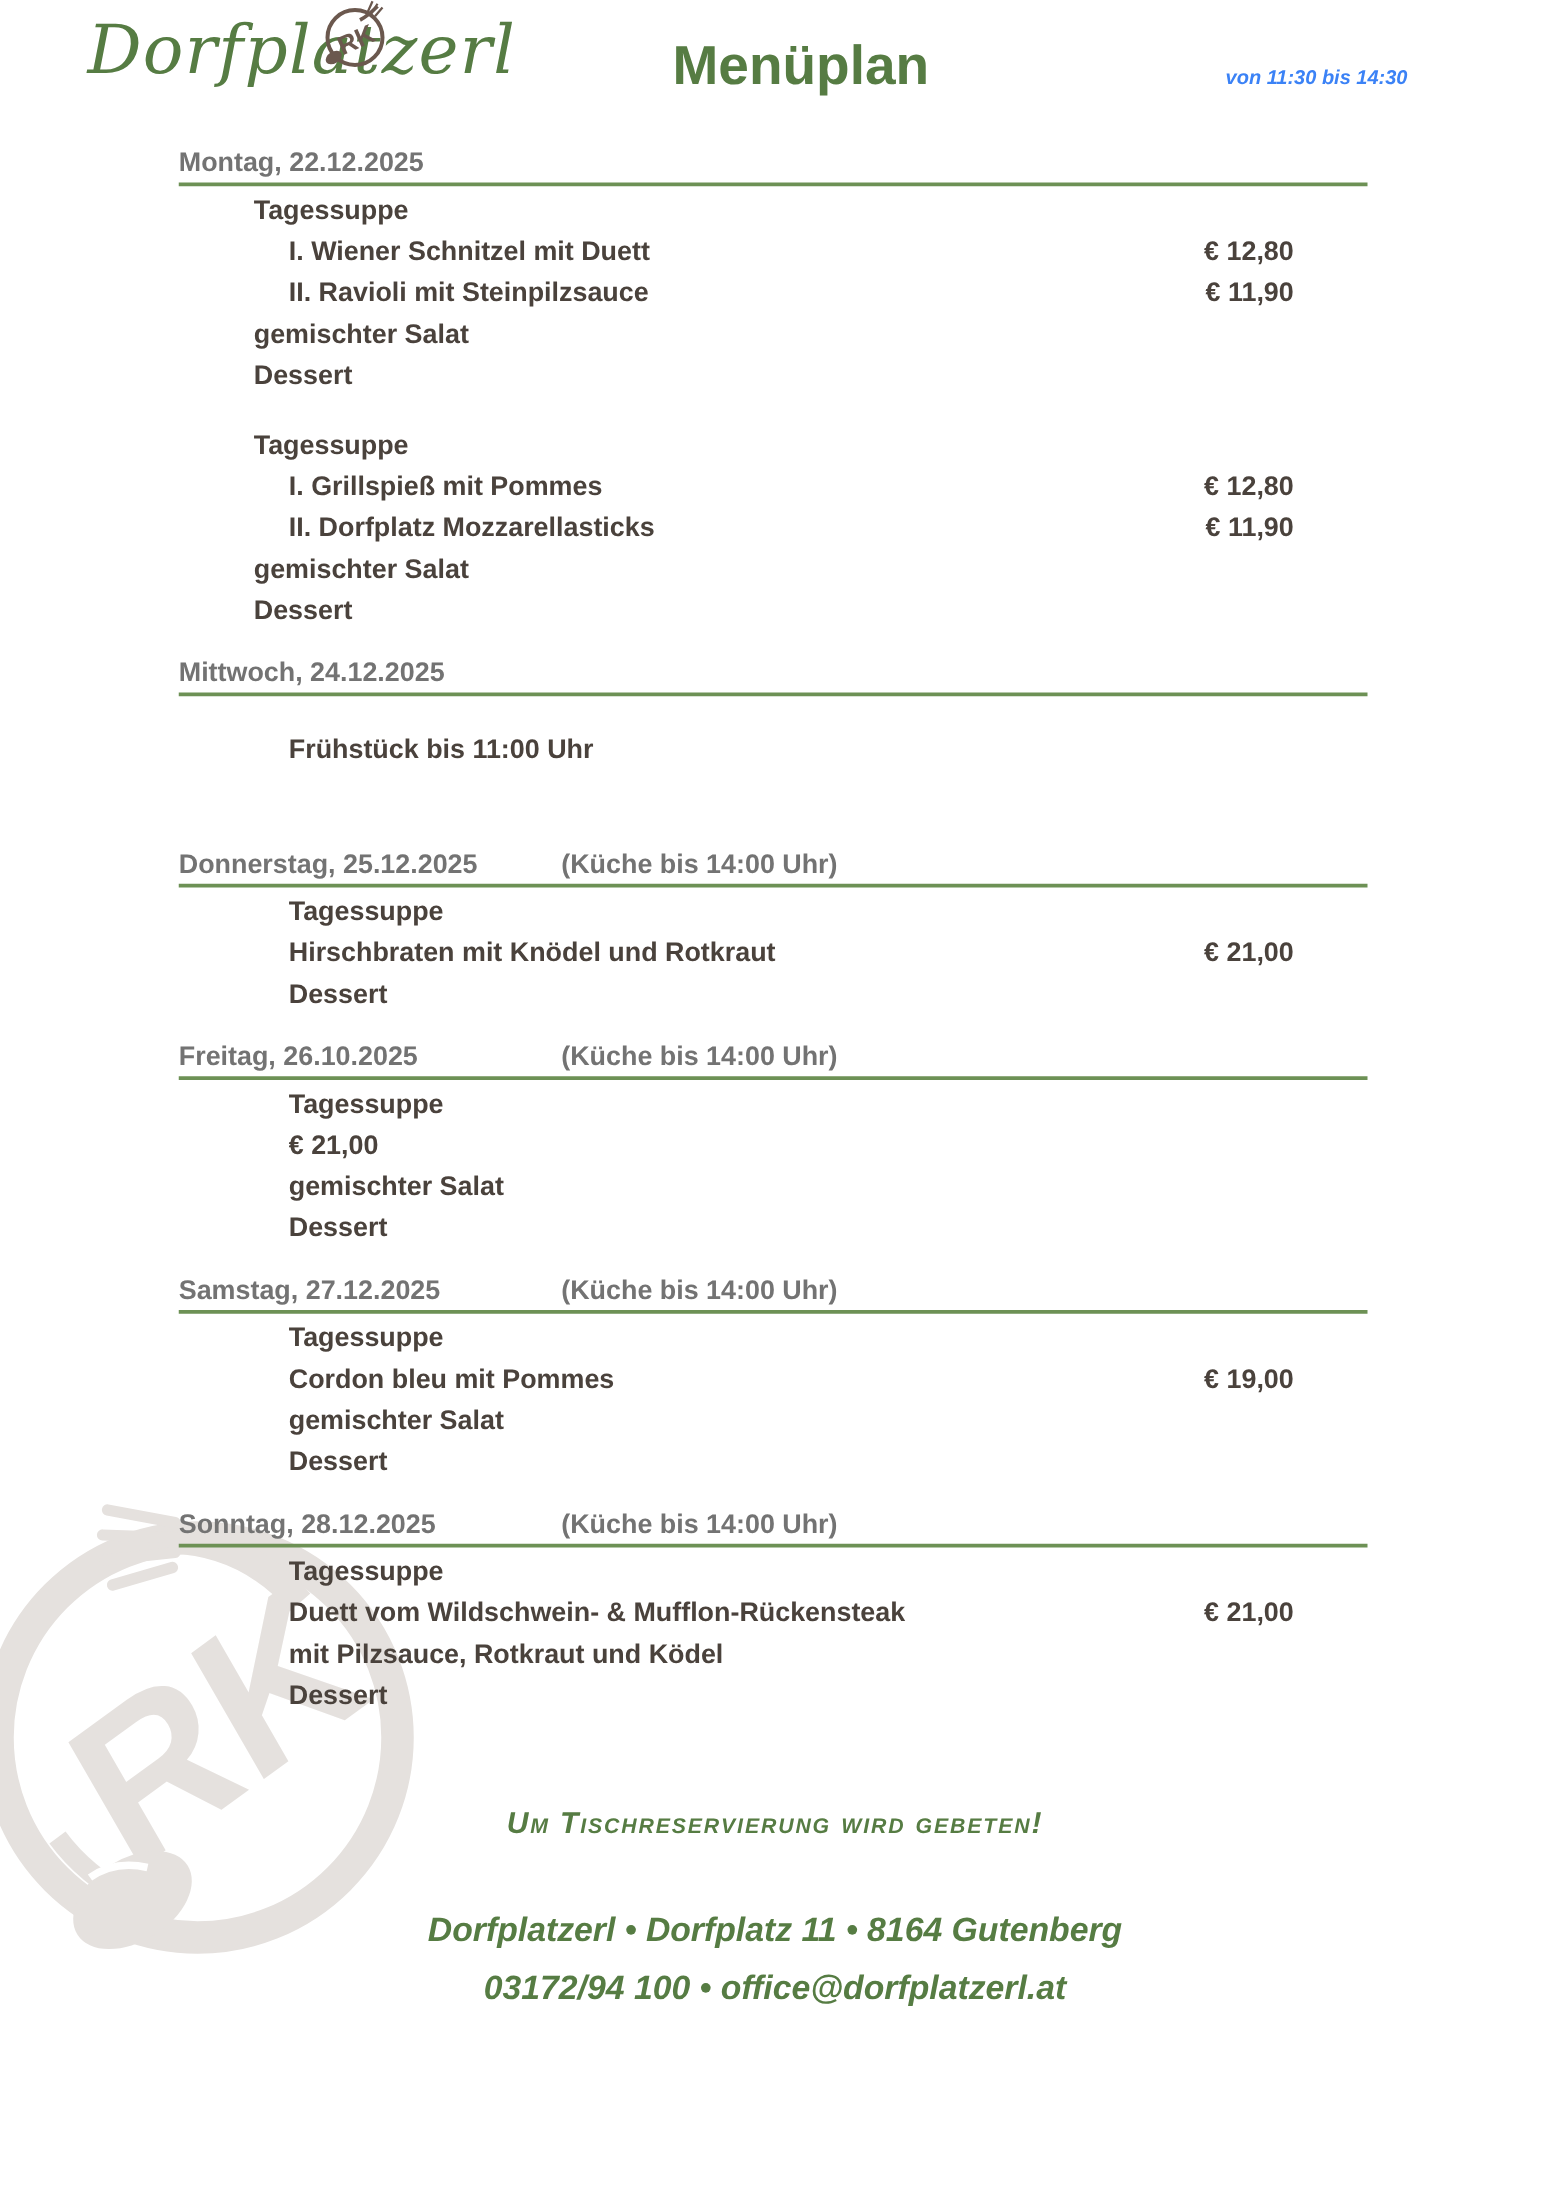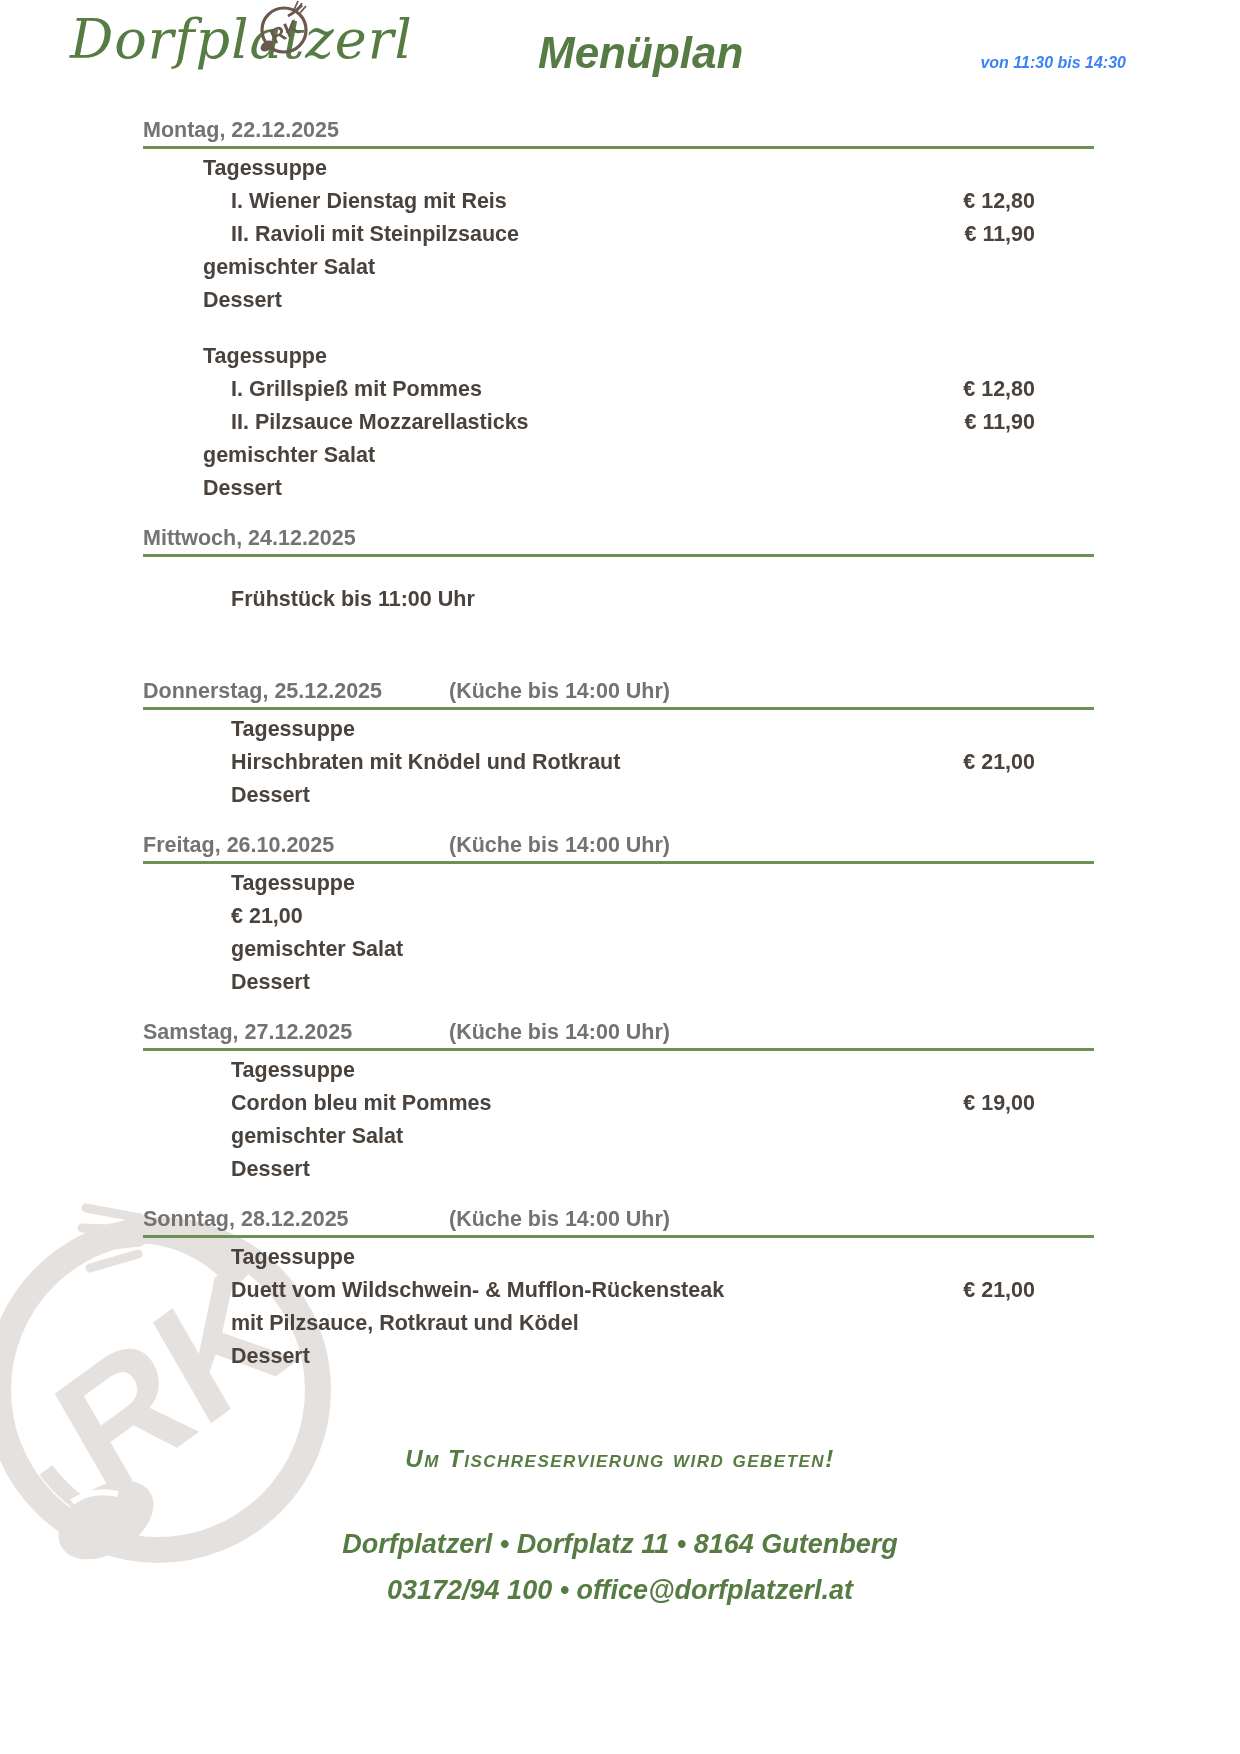--- a/index.html
+++ b/index.html
@@ -15,21 +15,21 @@
   .brand {
     position:absolute; left:70px; top:8px;
     font-family:"DejaVu Serif", serif;
     font-style:italic;
     font-size:54px; color:#567c43;
     letter-spacing:1px;
   }
   .brand-mark { position:absolute; left:256px; top:0px; width:56px; height:56px; }
   .page-title {
     position:absolute; left:538px; top:28px;
-    font-size:44px; font-weight:bold; font-style:italic;
+    font-size:44px; font-weight:bold; 
     color:#567c43; letter-spacing:0px;
   }
   .hours {
     position:absolute; right:114px; top:54px;
     font-size:16px; font-weight:bold; font-style:italic;
     color:#3b82f6;
   }
   
   .menu { position:relative; z-index:2; }
   .day { margin-bottom:20px; }
@@ -86,21 +86,21 @@
     <div class="day-header">
       <span>Montag, 22.12.2025</span>
       <span class="day-note"></span>
     </div>
     <div class="rows">
       <div class="row lvl1">
           <span>Tagessuppe</span>
           <span class="price"></span>
         </div>
       <div class="row lvl2">
-          <span>I. Wiener Dienstag mit Reis</span>
+          <span>I. Wiener Schnitzel mit Duett</span>
           <span class="price">€ 12,80</span>
         </div>
       <div class="row lvl2">
           <span>II. Ravioli mit Steinpilzsauce</span>
           <span class="price">€ 11,90</span>
         </div>
       <div class="row lvl1">
           <span>gemischter Salat</span>
           <span class="price"></span>
         </div>
@@ -115,21 +115,21 @@
     <div class="rows">
       <div class="row lvl1">
           <span>Tagessuppe</span>
           <span class="price"></span>
         </div>
       <div class="row lvl2">
           <span>I. Grillspieß mit Pommes</span>
           <span class="price">€ 12,80</span>
         </div>
       <div class="row lvl2">
-          <span>II. Pilzsauce Mozzarellasticks</span>
+          <span>II. Dorfplatz Mozzarellasticks</span>
           <span class="price">€ 11,90</span>
         </div>
       <div class="row lvl1">
           <span>gemischter Salat</span>
           <span class="price"></span>
         </div>
       <div class="row lvl1">
           <span>Dessert</span>
           <span class="price"></span>
         </div>

